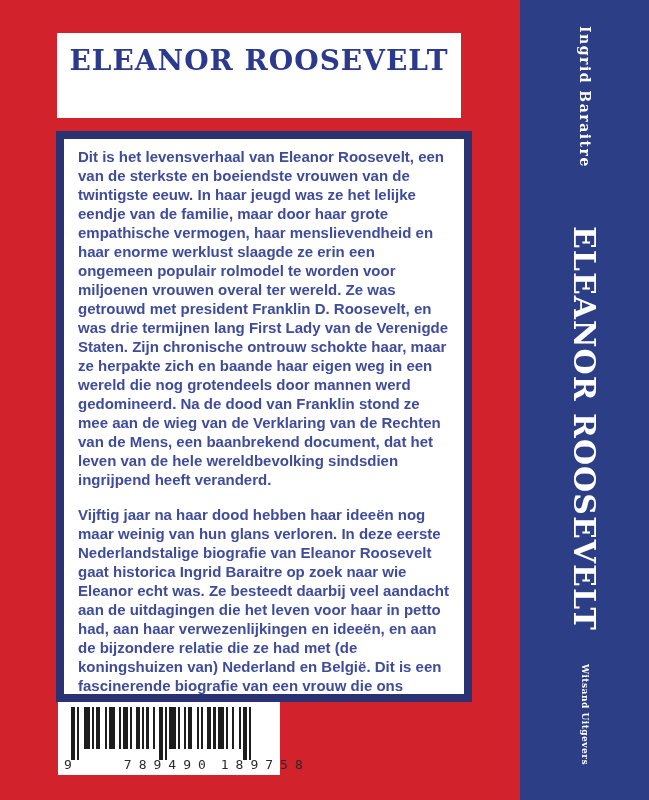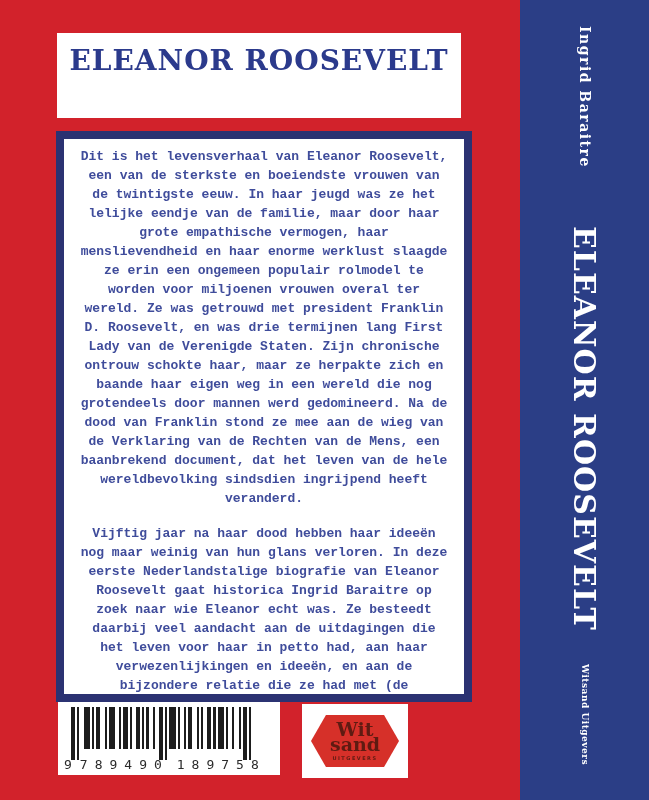--- a/index.html
+++ b/index.html
@@ -43,43 +43,43 @@
 
   
   .blurb-box {
     position:absolute; left:56px; top:131px; width:416px; height:571px;
     box-sizing:border-box; background:#ffffff;
     border:8px solid var(--box-border,#2b3272);
     padding:8px 14px 0 14px; overflow:hidden;
   }
   .blurb-box p {
     margin:0 0 16px 0;
-    font-family:Liberation Mono, monospace; font-weight:bold;
-    font-size:13px; line-height:19px;
+    font-family:Liberation Sans, sans-serif; font-weight:bold;
+    font-size:15px; line-height:19px;
     color:var(--body-blue,#3f4c9b);
-    text-align:center;
+    text-align:left;
   }
 
   
   .barcode-box {
     position:absolute; left:58px; top:702px; width:222px; height:73px;
     background:#ffffff;
   }
   .bars { position:absolute; left:13px; top:5px; height:42px; display:flex; align-items:flex-start; }
   .bar  { background:#1d1d1d; height:42px; }
   .bar.tall { height:53px; }
   .gap  { height:42px; }
   .barcode-digits {
     position:absolute; left:6px; bottom:3px; width:212px;
     display:flex; align-items:baseline;
     font-family:"DejaVu Sans Mono", monospace;
     font-size:13px; color:#2a2a2a;
   }
   .barcode-digits .lead  { margin-right:8px; }
-  .barcode-digits .grp1  { letter-spacing:7px; margin-right:8px; }
+  .barcode-digits .grp1  { letter-spacing:7px; margin-right:8px;margin-left:44px; }
   .barcode-digits .grp2  { letter-spacing:7px; }
 
   
   .logo-box {
     position:absolute; left:302px; top:704px; width:106px; height:74px;
     background:#ffffff; display:flex; align-items:center; justify-content:center;
   }
   .hexagon {
     width:88px; height:62px;
     background:var(--logo-red,#d63029);
@@ -181,21 +181,14 @@
         <div class="bar tall" style="width: 2.1px;"></div>
         <div class="gap" style="width: 4.2px;"></div>
       </div>
     <div class="barcode-digits">
       <span class="lead">9</span>
       <span class="grp1">789490</span>
       <span class="grp2">189758</span>
     </div>
   </div>
 
-  <div class="logo-box">
-    <div class="hexagon">
-      <div class="logo-word">Wit</div>
-      <div class="logo-word">sand</div>
-      <div class="logo-tagline">UITGEVERS</div>
-    </div>
-  </div>
 
 </div>
 
 </body></html>

